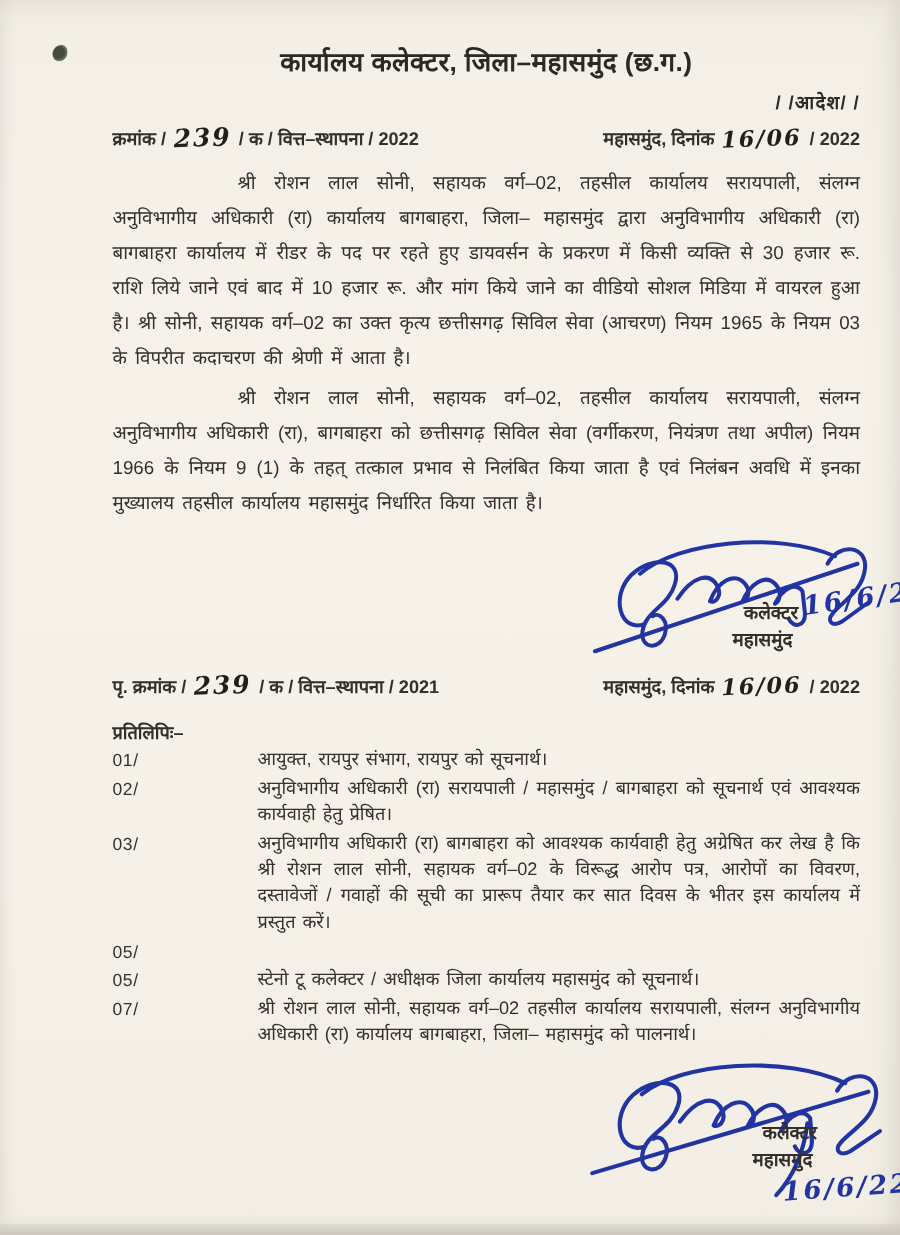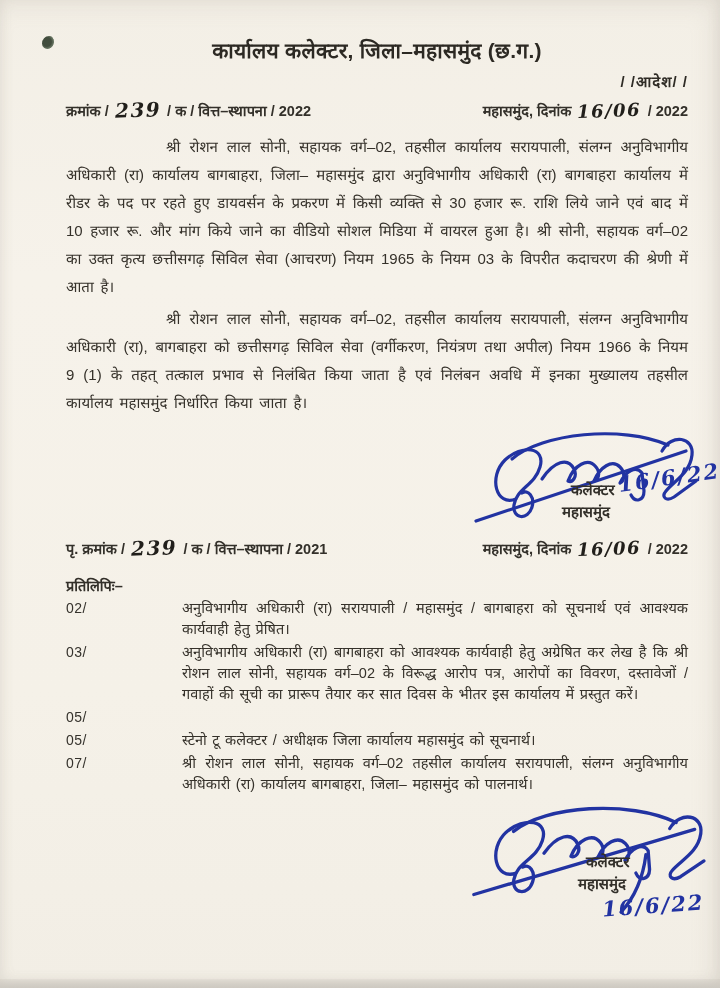--- a/index.html
+++ b/index.html
@@ -6,21 +6,21 @@
   .page{
     position:relative;
     width:720px;height:988px;
     margin:0 auto;
     overflow:hidden;
     background:linear-gradient(180deg,#f3efe6 0%,#f6f2ea 28%,#f5f1e8 70%,#f2eee5 100%);
     box-shadow:inset -8px 6px 22px rgba(165,155,140,0.16), inset 0 -6px 14px rgba(120,115,105,0.14);
     font-family:"Liberation Sans","DejaVu Sans",sans-serif;
     color:#34302a;
     box-sizing:border-box;
-    padding:26px 32px 0 66px;
+    padding:26px 32px 0 90px;
   }
   .staple{
     position:absolute;left:42px;top:36px;width:12px;height:13px;
     background:radial-gradient(circle at 40% 45%, #22301f 0 45%, #5a6a55 70%, transparent 75%);
     border-radius:60% 40% 55% 45%;
     opacity:.85;
   }
   .title{
     margin:10px 0 0 0;
     text-align:center;
@@ -144,20 +144,24 @@
       <span>महासमुंद, दिनांक</span>
       <span class="hw hw-small">16/06</span>
       <span>/ 2022</span>
     </div>
   </div>
 
   <div class="copies-label">प्रतिलिपिः–</div>
 
   <div class="copy-list">
     <div class="copy-row">
+      <span class="copy-num">01/</span>
+      <span class="copy-text">आयुक्त, रायपुर संभाग, रायपुर को सूचनार्थ।</span>
+    </div>
+    <div class="copy-row">
       <span class="copy-num">02/</span>
       <span class="copy-text">अनुविभागीय अधिकारी (रा) सरायपाली / महासमुंद / बागबाहरा को सूचनार्थ एवं आवश्यक कार्यवाही हेतु प्रेषित।</span>
     </div>
     <div class="copy-row">
       <span class="copy-num">03/</span>
       <span class="copy-text">अनुविभागीय अधिकारी (रा) बागबाहरा को आवश्यक कार्यवाही हेतु अग्रेषित कर लेख है कि श्री रोशन लाल सोनी, सहायक वर्ग–02 के विरूद्ध आरोप पत्र, आरोपों का विवरण, दस्तावेजों / गवाहों की सूची का प्रारूप तैयार कर सात दिवस के भीतर इस कार्यालय में प्रस्तुत करें।</span>
     </div>
     <div class="copy-row">
       <span class="copy-num">05/</span>
     </div>

